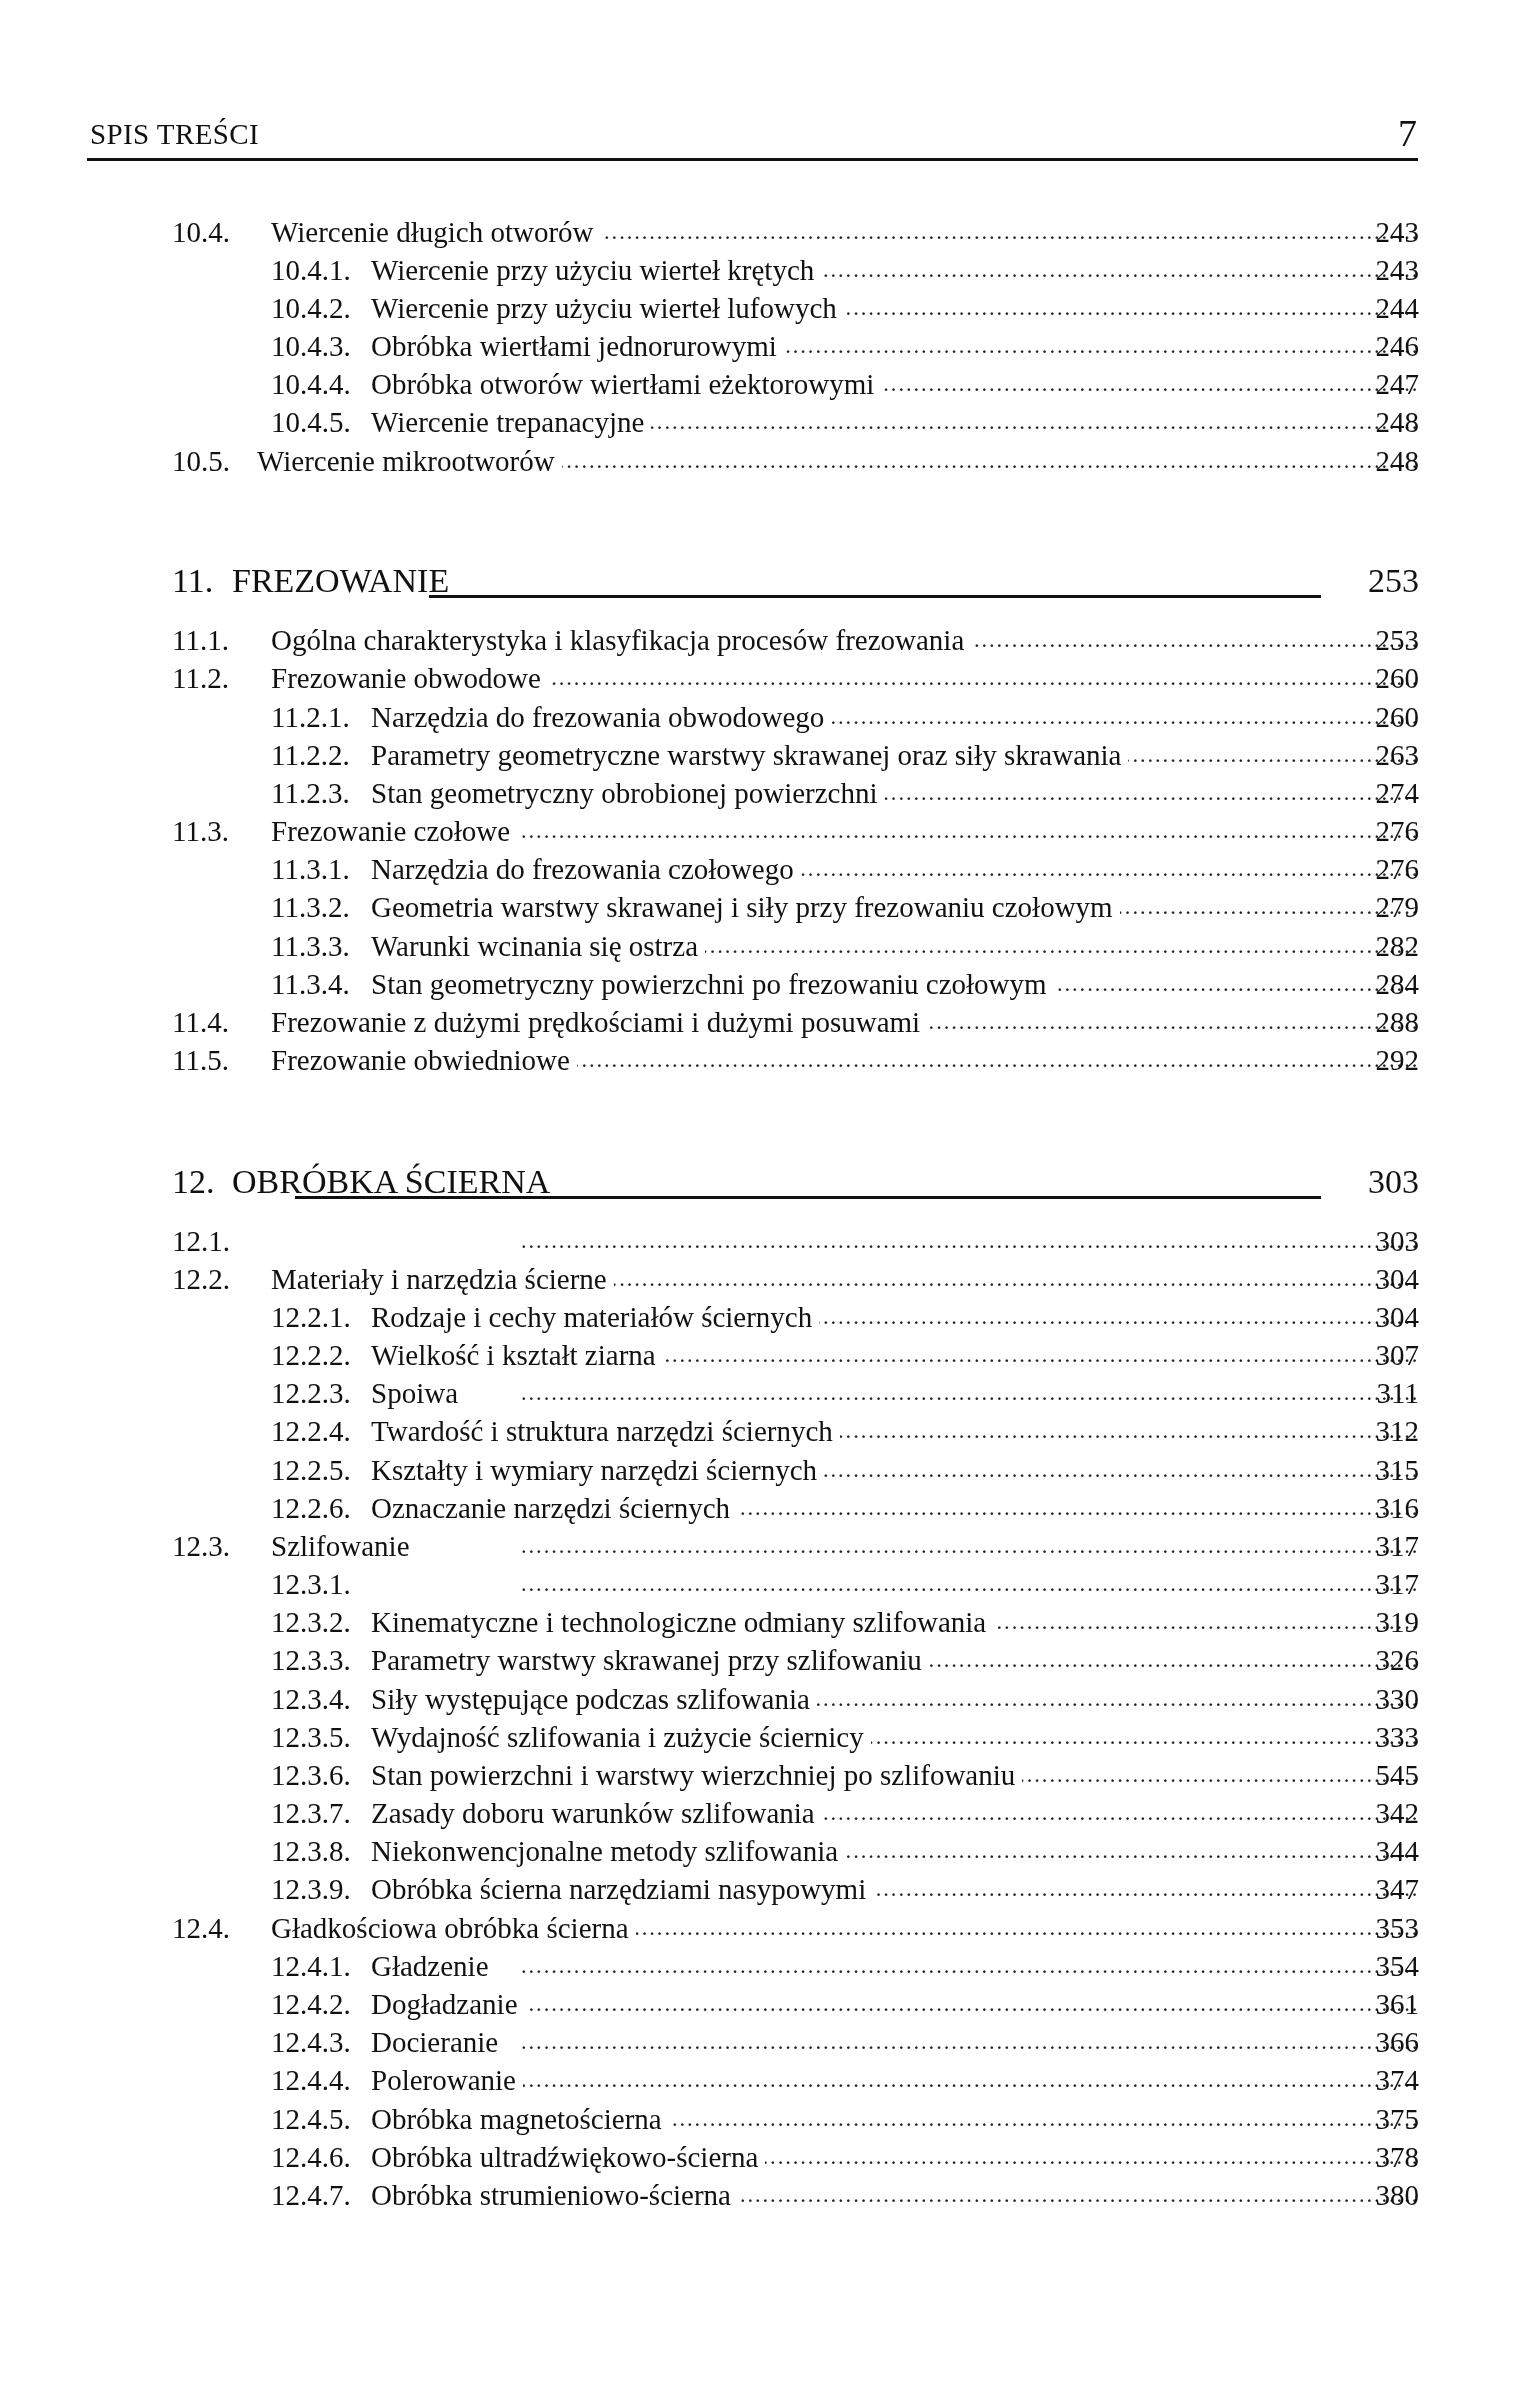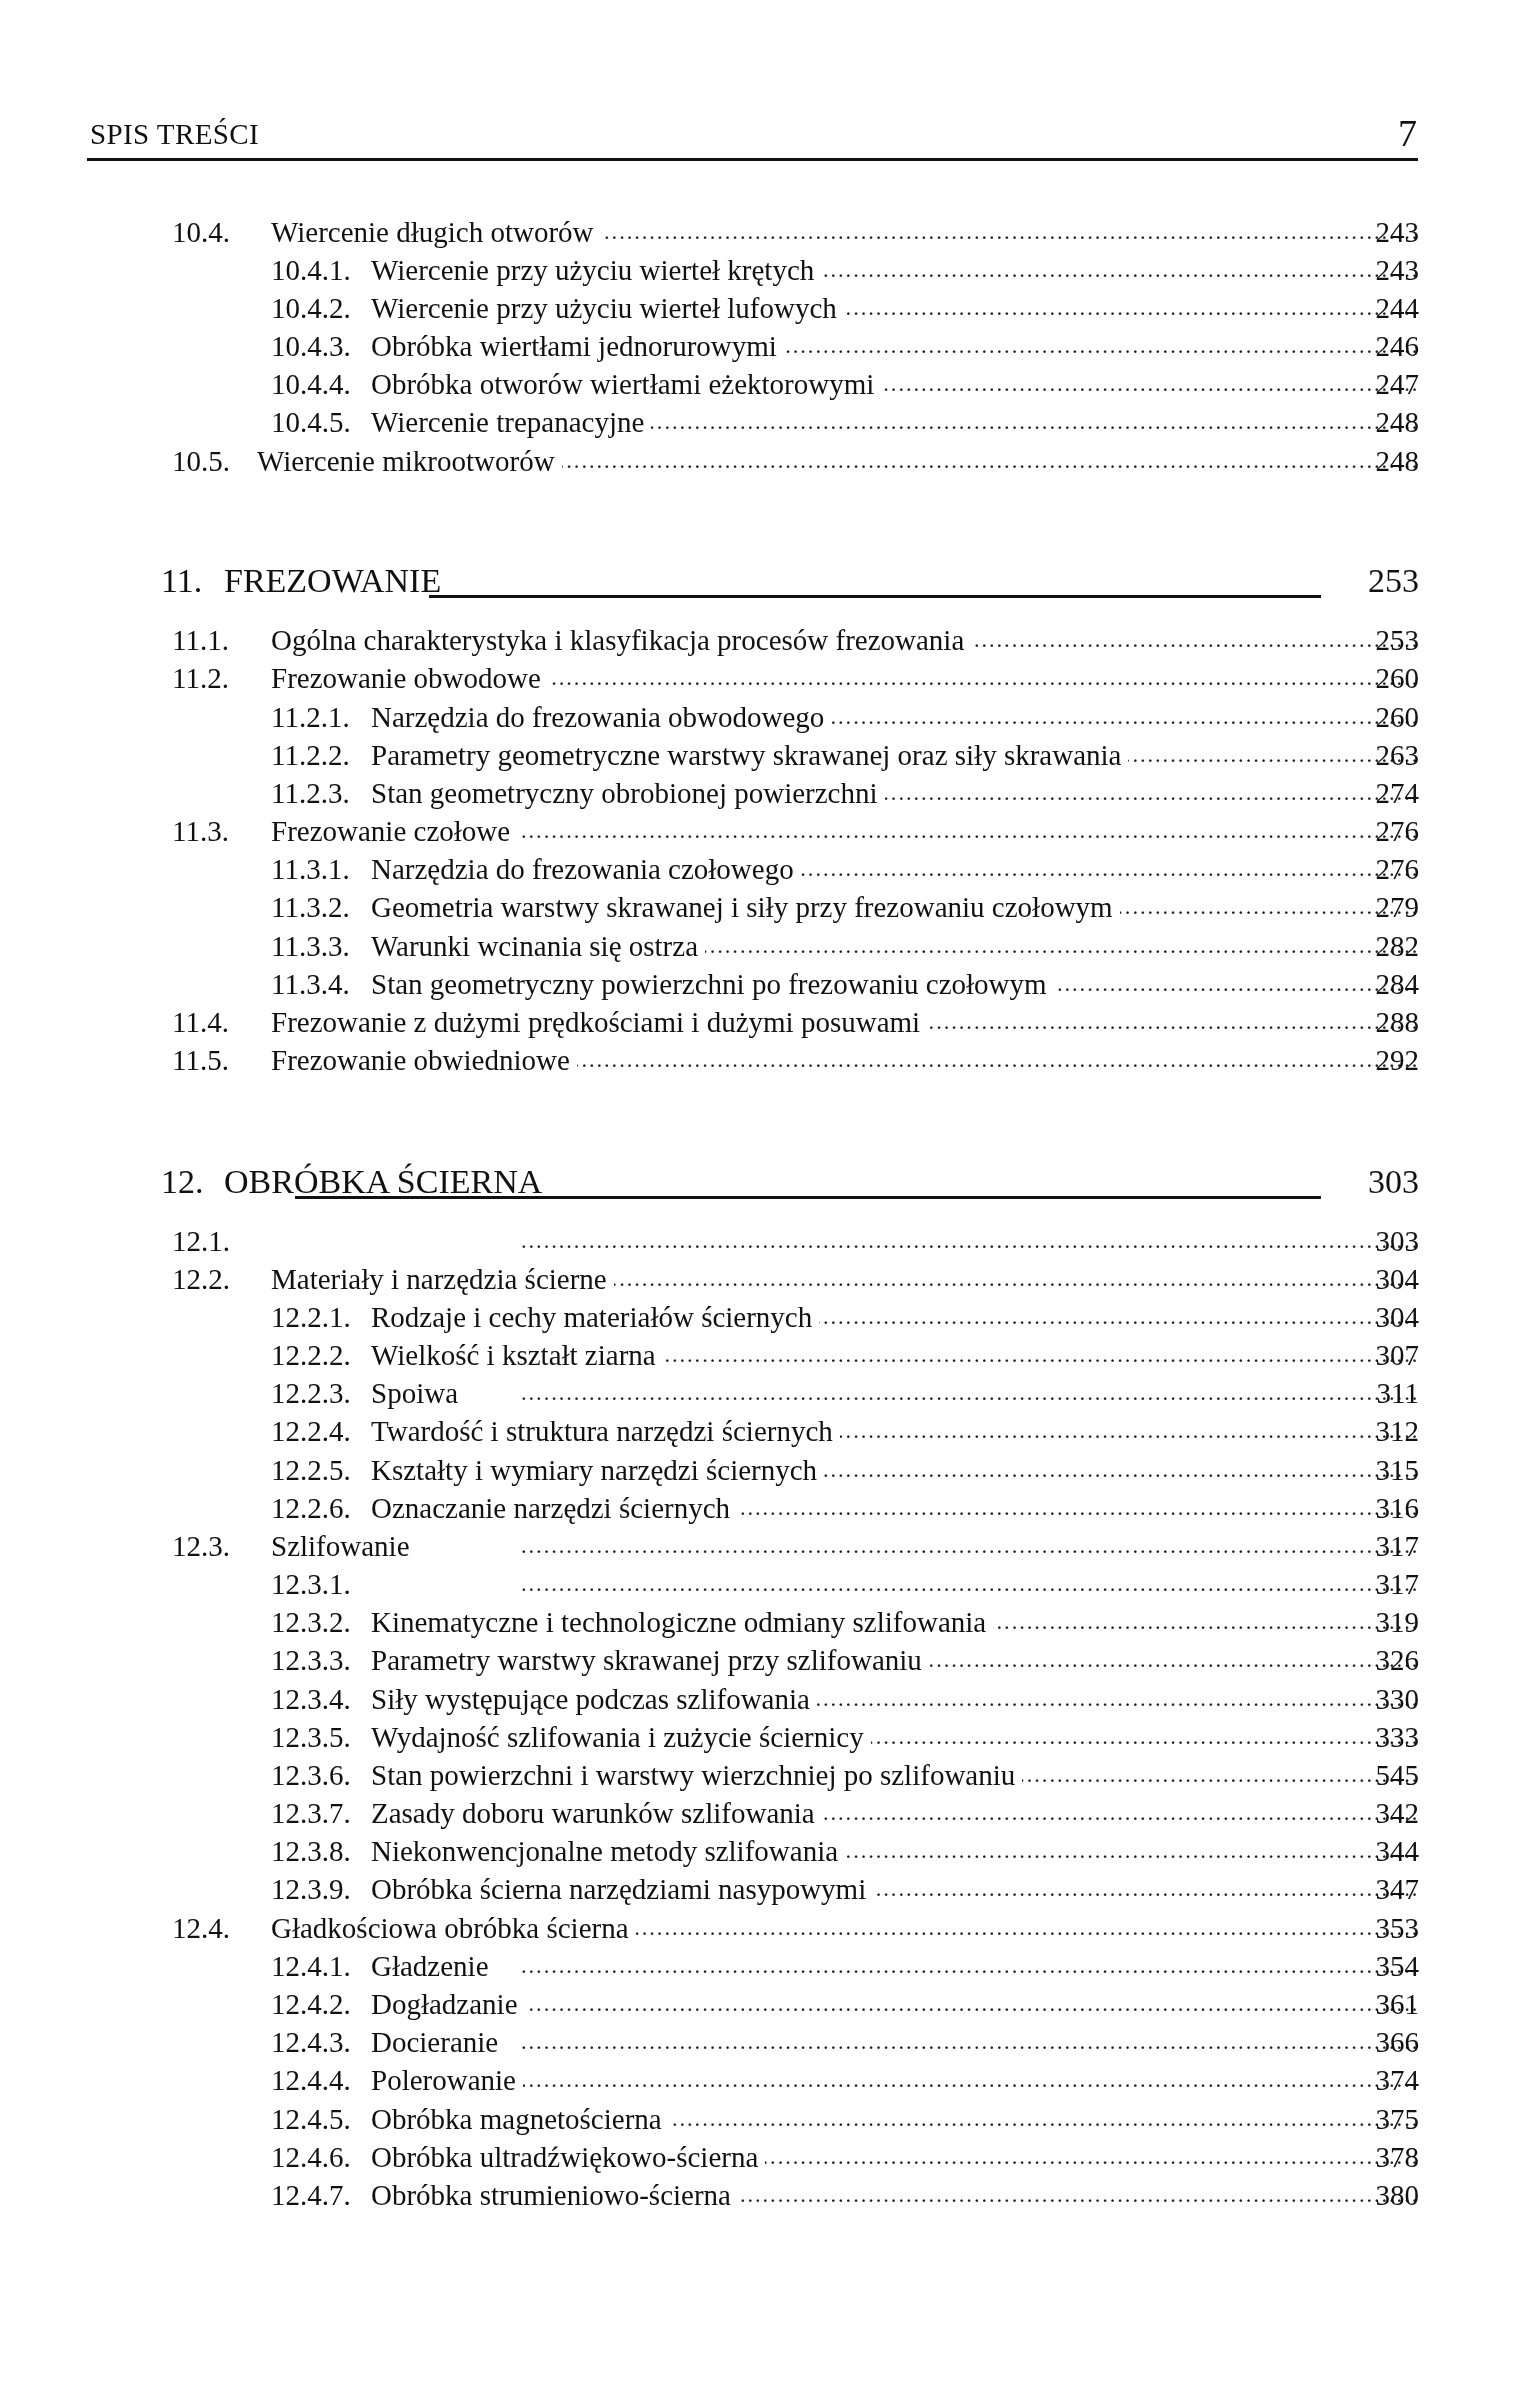--- a/index.html
+++ b/index.html
@@ -101,27 +101,28 @@
     .chapter {
       position: absolute;
       left: 0;
       width: 1519px;
       height: 52px;
       font-size: 34px;
       line-height: 52px;
     }
     .chapter .num {
       position: absolute;
-      left: 161px;
+      left: 172px;
       white-space: nowrap;
       text-align: center;
     }
     .chapter .title {
       position: absolute;
       white-space: nowrap;
+      margin-left: 8px;
     }
     .chapter .rule {
       position: absolute;
       height: 2.6px;
       background: #111;
       top: 40px;
     }
     .chapter .page {
       position: absolute;
       right: 100px;

